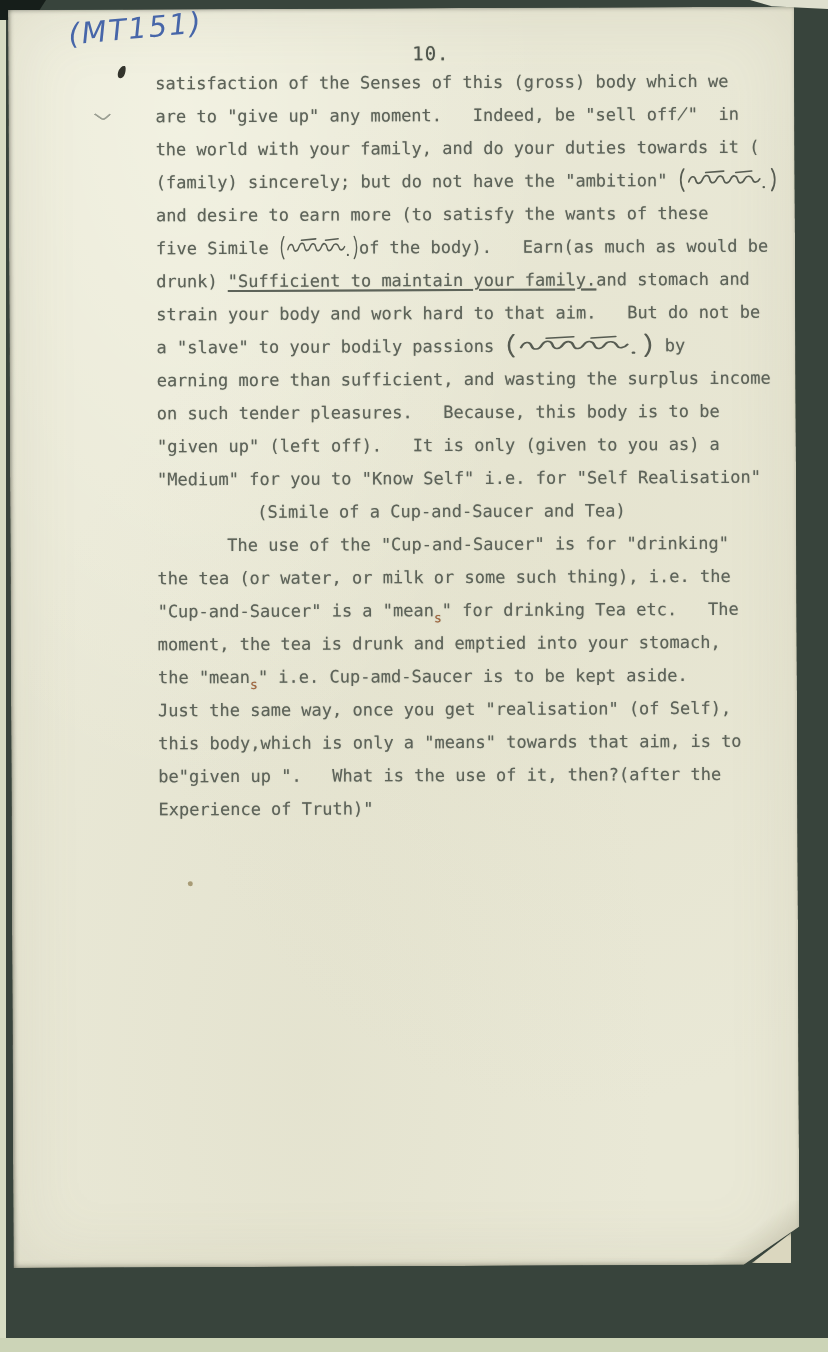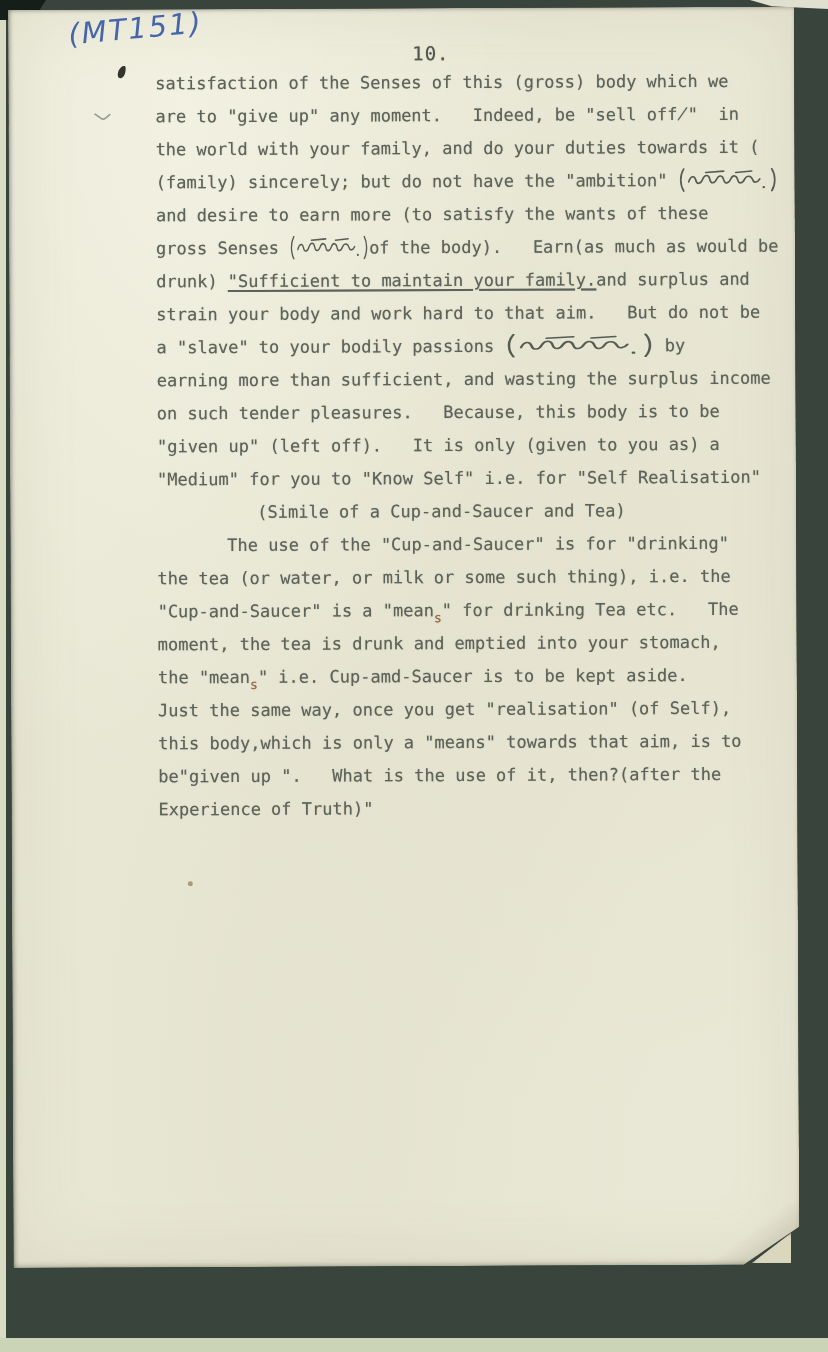--- a/index.html
+++ b/index.html
@@ -87,31 +87,31 @@
               <g fill="none" stroke="#474d44" stroke-width="1.7" stroke-linecap="round" opacity="0.9">
                 <path d="M6 1 C2 8 2 18 6 25"></path>
                 <path d="M94 1 C98 8 98 18 94 25"></path>
                 <path d="M11 15 C13 8 17 8 18 13 C19 18 23 18 25 12 C27 7 31 7 32 12 C33 18 37 17 39 12 C41 7 45 8 46 13 C47 18 51 17 53 12 C55 7 59 8 60 13 C61 18 65 17 67 12 C69 8 73 8 75 13 C76 17 80 16 82 12"></path>
                 <path d="M28 5 L46 3.5"></path>
                 <path d="M58 5 L74 3.5"></path>
                 <circle cx="86" cy="21" r="1.3" fill="#474d44" stroke="none"></circle>
               </g>
             </svg></span></div>
         <div class="tline"><span>and desire to earn more (to satisfy the wants of these</span></div>
-        <div class="tline"><span>gross Senses </span><span class="guj" title="(ઈન્દ્રિયો)" style="width: 80px;"><svg viewBox="0 0 100 26" preserveAspectRatio="none">
+        <div class="tline"><span>five Simile </span><span class="guj" title="(ઈન્દ્રિયો)" style="width: 80px;"><svg viewBox="0 0 100 26" preserveAspectRatio="none">
               <g fill="none" stroke="#474d44" stroke-width="1.7" stroke-linecap="round" opacity="0.9">
                 <path d="M6 1 C2 8 2 18 6 25"></path>
                 <path d="M94 1 C98 8 98 18 94 25"></path>
                 <path d="M11 15 C13 8 17 8 18 13 C19 18 23 18 25 12 C27 7 31 7 32 12 C33 18 37 17 39 12 C41 7 45 8 46 13 C47 18 51 17 53 12 C55 7 59 8 60 13 C61 18 65 17 67 12 C69 8 73 8 75 13 C76 17 80 16 82 12"></path>
                 <path d="M28 5 L46 3.5"></path>
                 <path d="M58 5 L74 3.5"></path>
                 <circle cx="86" cy="21" r="1.3" fill="#474d44" stroke="none"></circle>
               </g>
             </svg></span><span>of the body).   Earn(as much as would be</span></div>
-        <div class="tline"><span>drunk) </span><span class="u">"Sufficient to maintain your family.</span><span>and surplus and</span></div>
+        <div class="tline"><span>drunk) </span><span class="u">"Sufficient to maintain your family.</span><span>and stomach and</span></div>
         <div class="tline"><span>strain your body and work hard to that aim.   But do not be</span></div>
         <div class="tline"><span>a "slave" to your bodily passions </span><span class="guj" title="(શરીરની ઈન્દ્રિય-હવસ્ત.)" style="width: 150px;"><svg viewBox="0 0 100 26" preserveAspectRatio="none">
               <g fill="none" stroke="#474d44" stroke-width="1.7" stroke-linecap="round" opacity="0.9">
                 <path d="M6 1 C2 8 2 18 6 25"></path>
                 <path d="M94 1 C98 8 98 18 94 25"></path>
                 <path d="M11 15 C13 8 17 8 18 13 C19 18 23 18 25 12 C27 7 31 7 32 12 C33 18 37 17 39 12 C41 7 45 8 46 13 C47 18 51 17 53 12 C55 7 59 8 60 13 C61 18 65 17 67 12 C69 8 73 8 75 13 C76 17 80 16 82 12"></path>
                 <path d="M28 5 L46 3.5"></path>
                 <path d="M58 5 L74 3.5"></path>
                 <circle cx="86" cy="21" r="1.3" fill="#474d44" stroke="none"></circle>
               </g>

